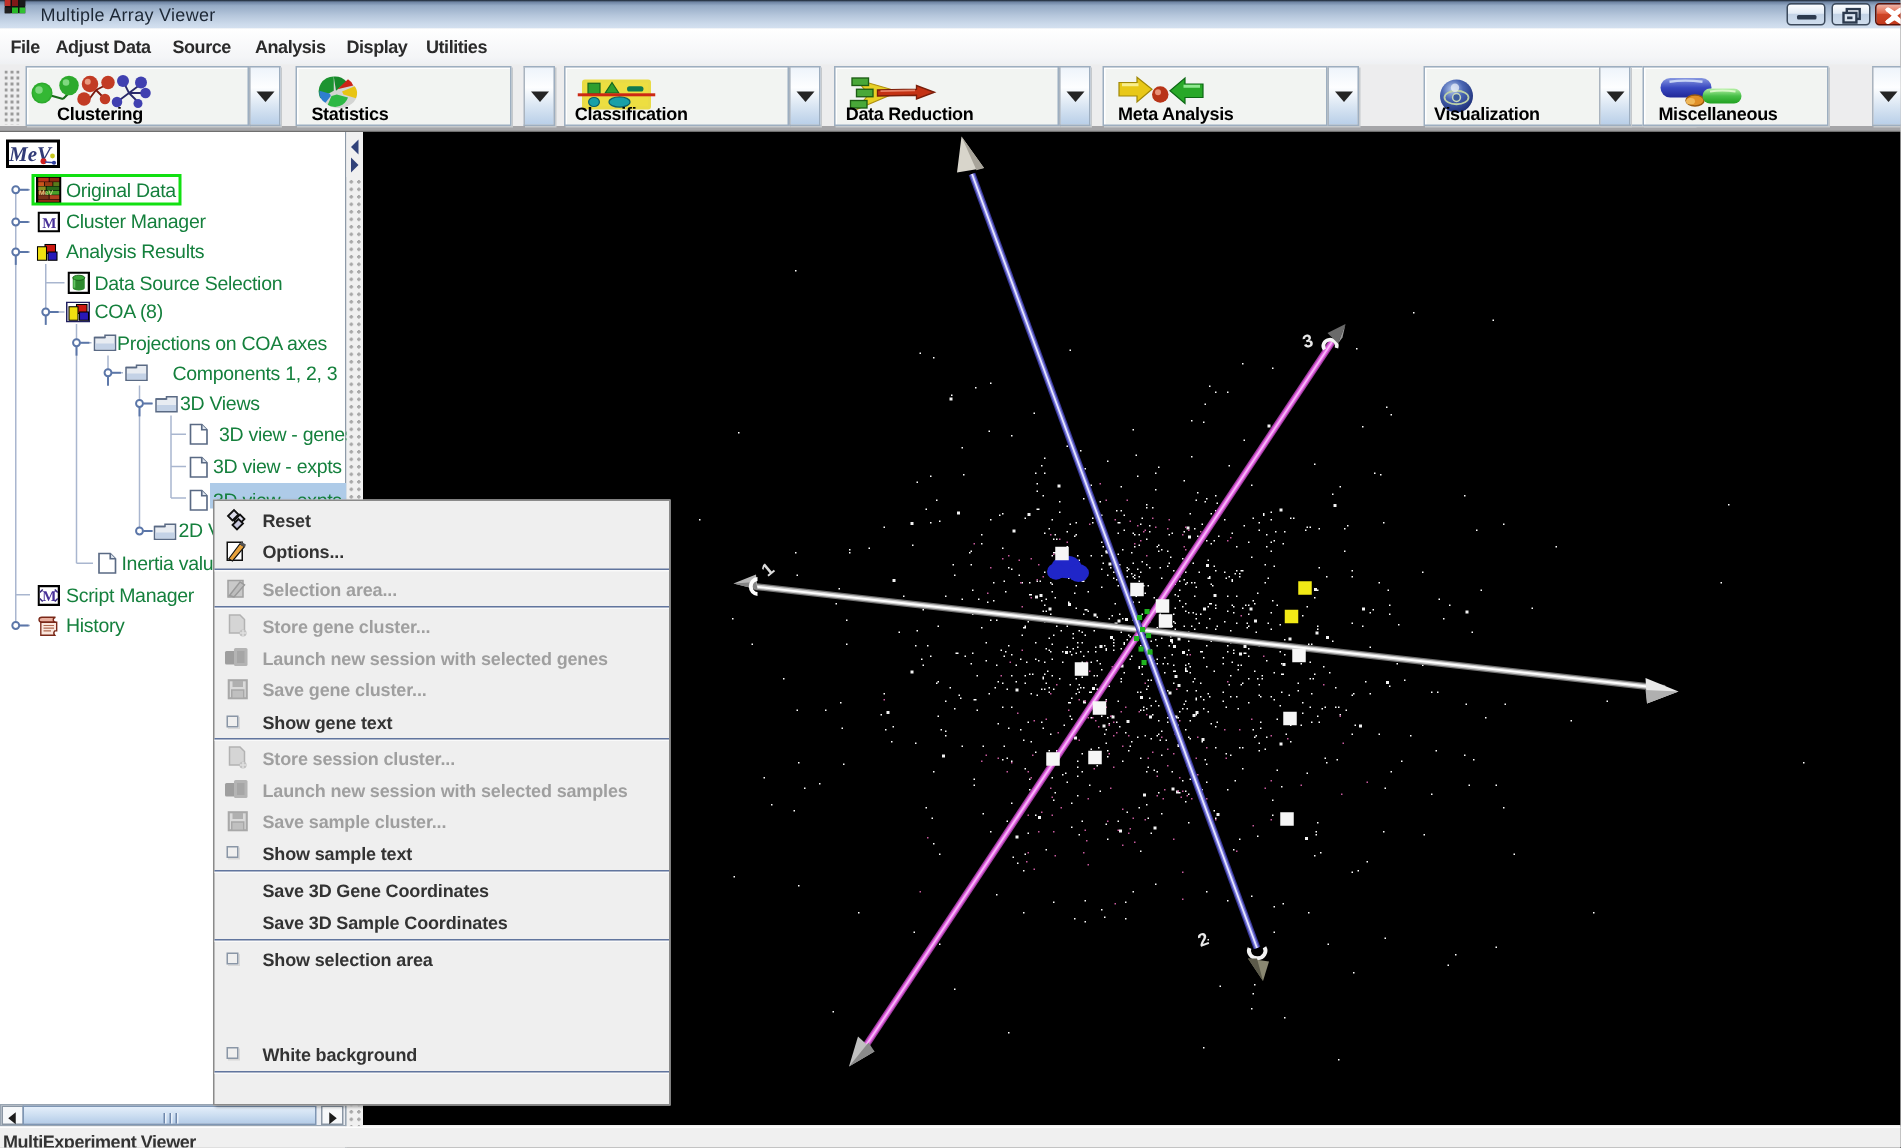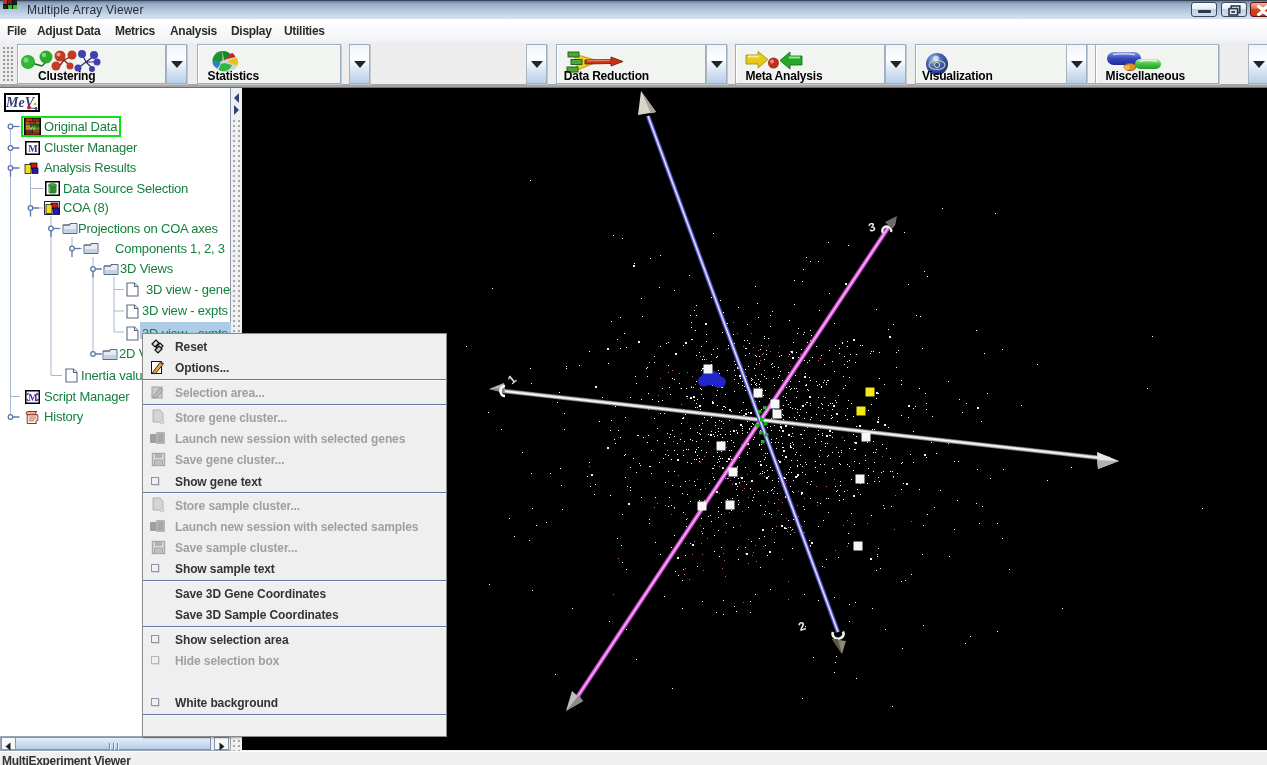--- a/index.html
+++ b/index.html
@@ -68,21 +68,21 @@
   <div class="abs winbtn" style="left:1250px;width:26px;background:linear-gradient(#f0b5a8 0%,#e2674a 45%,#cf4526 50%,#c23a1e 100%);border-color:#5c1208">
      <svg class="abs" style="left:5px;top:2px" width="14" height="11" viewBox="0 0 14 11">
        <path d="M2 1 L7 4.2 L12 1 M2 10 L7 6.8 L12 10 M7 4.2 V6.8" stroke="#fff" stroke-width="3" fill="none"></path>
        <path d="M1.5 0.5 L12.5 10.5 M12.5 0.5 L1.5 10.5" stroke="#fff" stroke-width="2.6"></path>
      </svg>
   </div>
 </div>
 <div class="abs" id="menubar">
   <span style="left:7px">File</span>
       <span style="left:37px">Adjust Data</span>
-      <span style="left:115px">Metrics</span>
+      <span style="left:115px">Source</span>
   <span style="left:170px">Analysis</span>
       <span style="left:231px">Display</span>
       <span style="left:284px">Utilities</span>
 </div>
 <div class="abs" id="toolbar"></div>
 <div class="abs grip"></div>
 <div class="abs tbtn" style="left:17px;width:149px">
       <svg class="abs" style="left:2px;top:5px" width="84" height="24" viewBox="0 0 84 24">
 <g stroke="#1a6a1a" stroke-width="1.4">
           <path d="M8 12 L22 16 M22 16 L30 8"></path>
@@ -121,20 +121,33 @@
 <path d="M13.5 1 A10 10 0 0 1 22 4.5 L15 10.5 Z" fill="#17882a"></path>
 <path d="M16 9.5 L23 2.8 A8 8 0 0 1 26.5 7 Z" fill="#cc2418"></path>
 <path d="M19 11 L27.5 7.5 A8 8 0 0 1 28.3 15.5 L20 13 Z" fill="#e8c414"></path>
 <path d="M15.5 13 L23 15 A9 9 0 0 1 9.5 19.8 L12 14 Z" fill="#2db844"></path>
 <path d="M11 12.5 L4 10.5 A8 8 0 0 0 8 18.5 L11.5 14 Z" fill="#2e7ed0"></path>
 </svg>
       <span class="tlabel" style="left:10px">Statistics</span>
     </div>
 <div class="abs tarrow" style="left:348.6px">
       <i></i>
+    </div>
+<div class="abs tbtn" style="left:376.2px;width:150px">
+      <svg class="abs" style="left:8px;top:6px" width="52" height="24" viewBox="0 0 52 24">
+<rect x="3" y="2" width="46" height="20" rx="2" fill="#e8d832" opacity="0.9"></rect>
+<rect x="5" y="4" width="42" height="16" fill="#f0e040" opacity="0.6"></rect>
+<rect x="7" y="4.5" width="8" height="7" fill="#2f9e2f" stroke="#14661e" stroke-width="0.8"></rect>
+<path d="M23 4 L27.5 11 L18.5 11 Z" fill="#2f9e2f" stroke="#14661e" stroke-width="0.8"></path>
+<rect x="33" y="6.5" width="11" height="3.5" rx="1.7" fill="#0f7a50"></rect>
+<ellipse cx="11" cy="17" rx="3.6" ry="3" fill="#18a0a8" stroke="#0c6068" stroke-width="0.8"></ellipse>
+<ellipse cx="28" cy="17" rx="7" ry="3.4" fill="#18a0a8" stroke="#0c6068" stroke-width="0.8"></ellipse>
+<rect x="0" y="11.2" width="52" height="2" fill="#cc2814"></rect>
+</svg>
+      <span class="tlabel" style="left:6px">Classification</span>
     </div>
 <div class="abs tarrow" style="left:526.2px">
       <i></i>
     </div>
 <div class="abs tbtn" style="left:555.8px;width:150px">
       <svg class="abs" style="left:8px;top:4px" width="60" height="27" viewBox="0 0 60 27">
 <path d="M6 4 L34 12 L6 24 L14 14 Z" fill="#e8d025" stroke="#b09010" stroke-width="0.8"></path>
 <g stroke="#1d5c14" stroke-width="0.9">
 <rect x="3" y="3" width="11" height="5" fill="#49a838"></rect>
 <rect x="6" y="10.5" width="11" height="5" fill="#49a838"></rect>
@@ -155,21 +168,21 @@
 <circle cx="29.5" cy="13" r="5.5" fill="#b83418"></circle>
         <circle cx="28" cy="11.5" r="2" fill="#e8927a"></circle>
 <path d="M58 6 L46 6 L46 2 L36 10.5 L46 19 L46 15 L58 15 Z" fill="#28a828" stroke="#0c6814" stroke-width="0.8"></path>
 <path d="M45 7.5 L56 7.5" stroke="#90e890" stroke-width="2"></path>
 </svg>
       <span class="tlabel" style="left:9px">Meta Analysis</span>
     </div>
 <div class="abs tarrow" style="left:885.4px">
       <i></i>
     </div>
-<div class="abs tbtn" style="left:915px;width:181px">
+<div class="abs tbtn" style="left:949px;width:181px">
       <svg class="abs" style="left:8px;top:7px" width="28" height="25" viewBox="0 0 28 25">
 <defs>
           <radialGradient id="vg" cx="0.38" cy="0.3" r="0.8">
 <stop offset="0" stop-color="#b9cdef"></stop>
             <stop offset="0.4" stop-color="#4a66b4"></stop>
             <stop offset="1" stop-color="#16266e"></stop>
 </radialGradient>
         </defs>
 <circle cx="13" cy="12" r="11" fill="url(#vg)"></circle>
 <ellipse cx="13" cy="13" rx="8" ry="4.5" fill="none" stroke="#bcd0a8" stroke-width="1.2"></ellipse>
@@ -516,21 +529,21 @@
         <div style="position:absolute;left:8px;top:6px;width:8px;height:8px;border:1px solid #8a96a6;box-shadow:1px 1px 0 #d8d8d8"></div>
         <span>Show gene text</span>
       </div>
 <div class="msep" style="top:158.0px"></div>
 <div class="mi off" style="top:160.5px">
         <svg class="abs" style="left:8px;top:2px" width="16" height="17" viewBox="0 0 16 17">
           <path d="M2 1 h7 l3 3 v9 h-10 z" fill="#d5d5d5" stroke="#b2b2b2"></path>
           <circle cx="11" cy="13" r="2.4" fill="#c2c2c2"></circle>
           <path d="M9 13h4M11 11v4" stroke="#dfdfdf"></path>
         </svg>
-        <span>Store sample cluster...</span>
+        <span>Store session cluster...</span>
       </div>
 <div class="mi off" style="top:181.5px">
         <svg class="abs" style="left:6px;top:3px" width="19" height="15" viewBox="0 0 19 15">
           <rect x="1" y="3" width="7" height="9" rx="1" fill="#9e9e9e"></rect>
           <rect x="7" y="1" width="9" height="12" rx="1" fill="#b4b4b4"></rect>
           <rect x="9" y="3" width="5" height="8" fill="#a6a6a6"></rect>
         </svg>
         <span>Launch new session with selected samples</span>
       </div>
 <div class="mi off" style="top:202.5px">
@@ -550,22 +563,18 @@
         <span>Save 3D Gene Coordinates</span>
       </div>
 <div class="mi on" style="top:269.5px">
         <span>Save 3D Sample Coordinates</span>
       </div>
 <div class="msep" style="top:292.0px"></div>
 <div class="mi on" style="top:294.5px">
         <div style="position:absolute;left:8px;top:6px;width:8px;height:8px;border:1px solid #8a96a6;box-shadow:1px 1px 0 #d8d8d8"></div>
         <span>Show selection area</span>
       </div>
-<div class="mi off" style="top:315.5px">
-        <div style="position:absolute;left:8px;top:6px;width:8px;height:8px;border:1px solid #b5b5b5;box-shadow:1px 1px 0 #d8d8d8"></div>
-        <span>Hide selection box</span>
-      </div>
 <div class="mi on" style="top:357.5px">
         <div style="position:absolute;left:8px;top:6px;width:8px;height:8px;border:1px solid #8a96a6;box-shadow:1px 1px 0 #d8d8d8"></div>
         <span>White background</span>
       </div>
 <div class="msep" style="top:380.0px"></div>
 </div>
 </div>
 </body></html>

